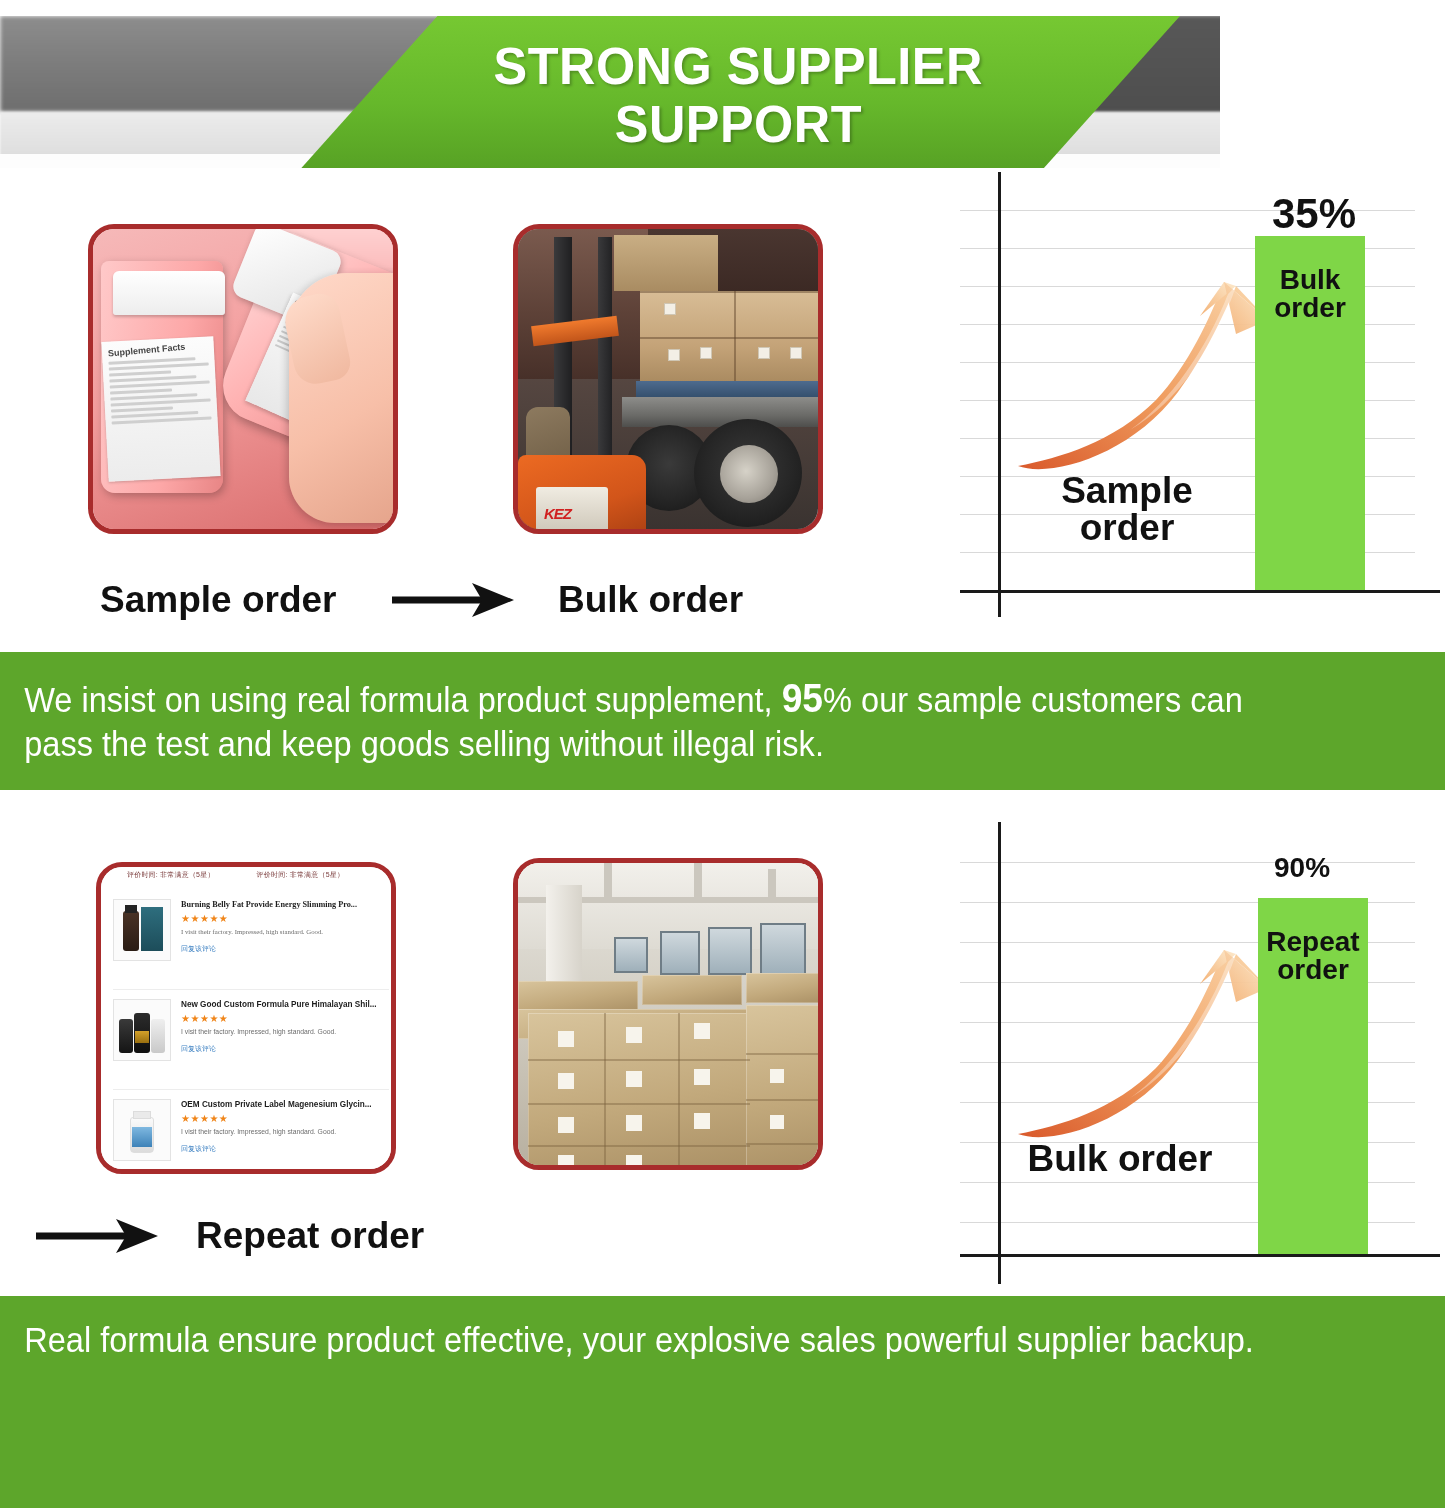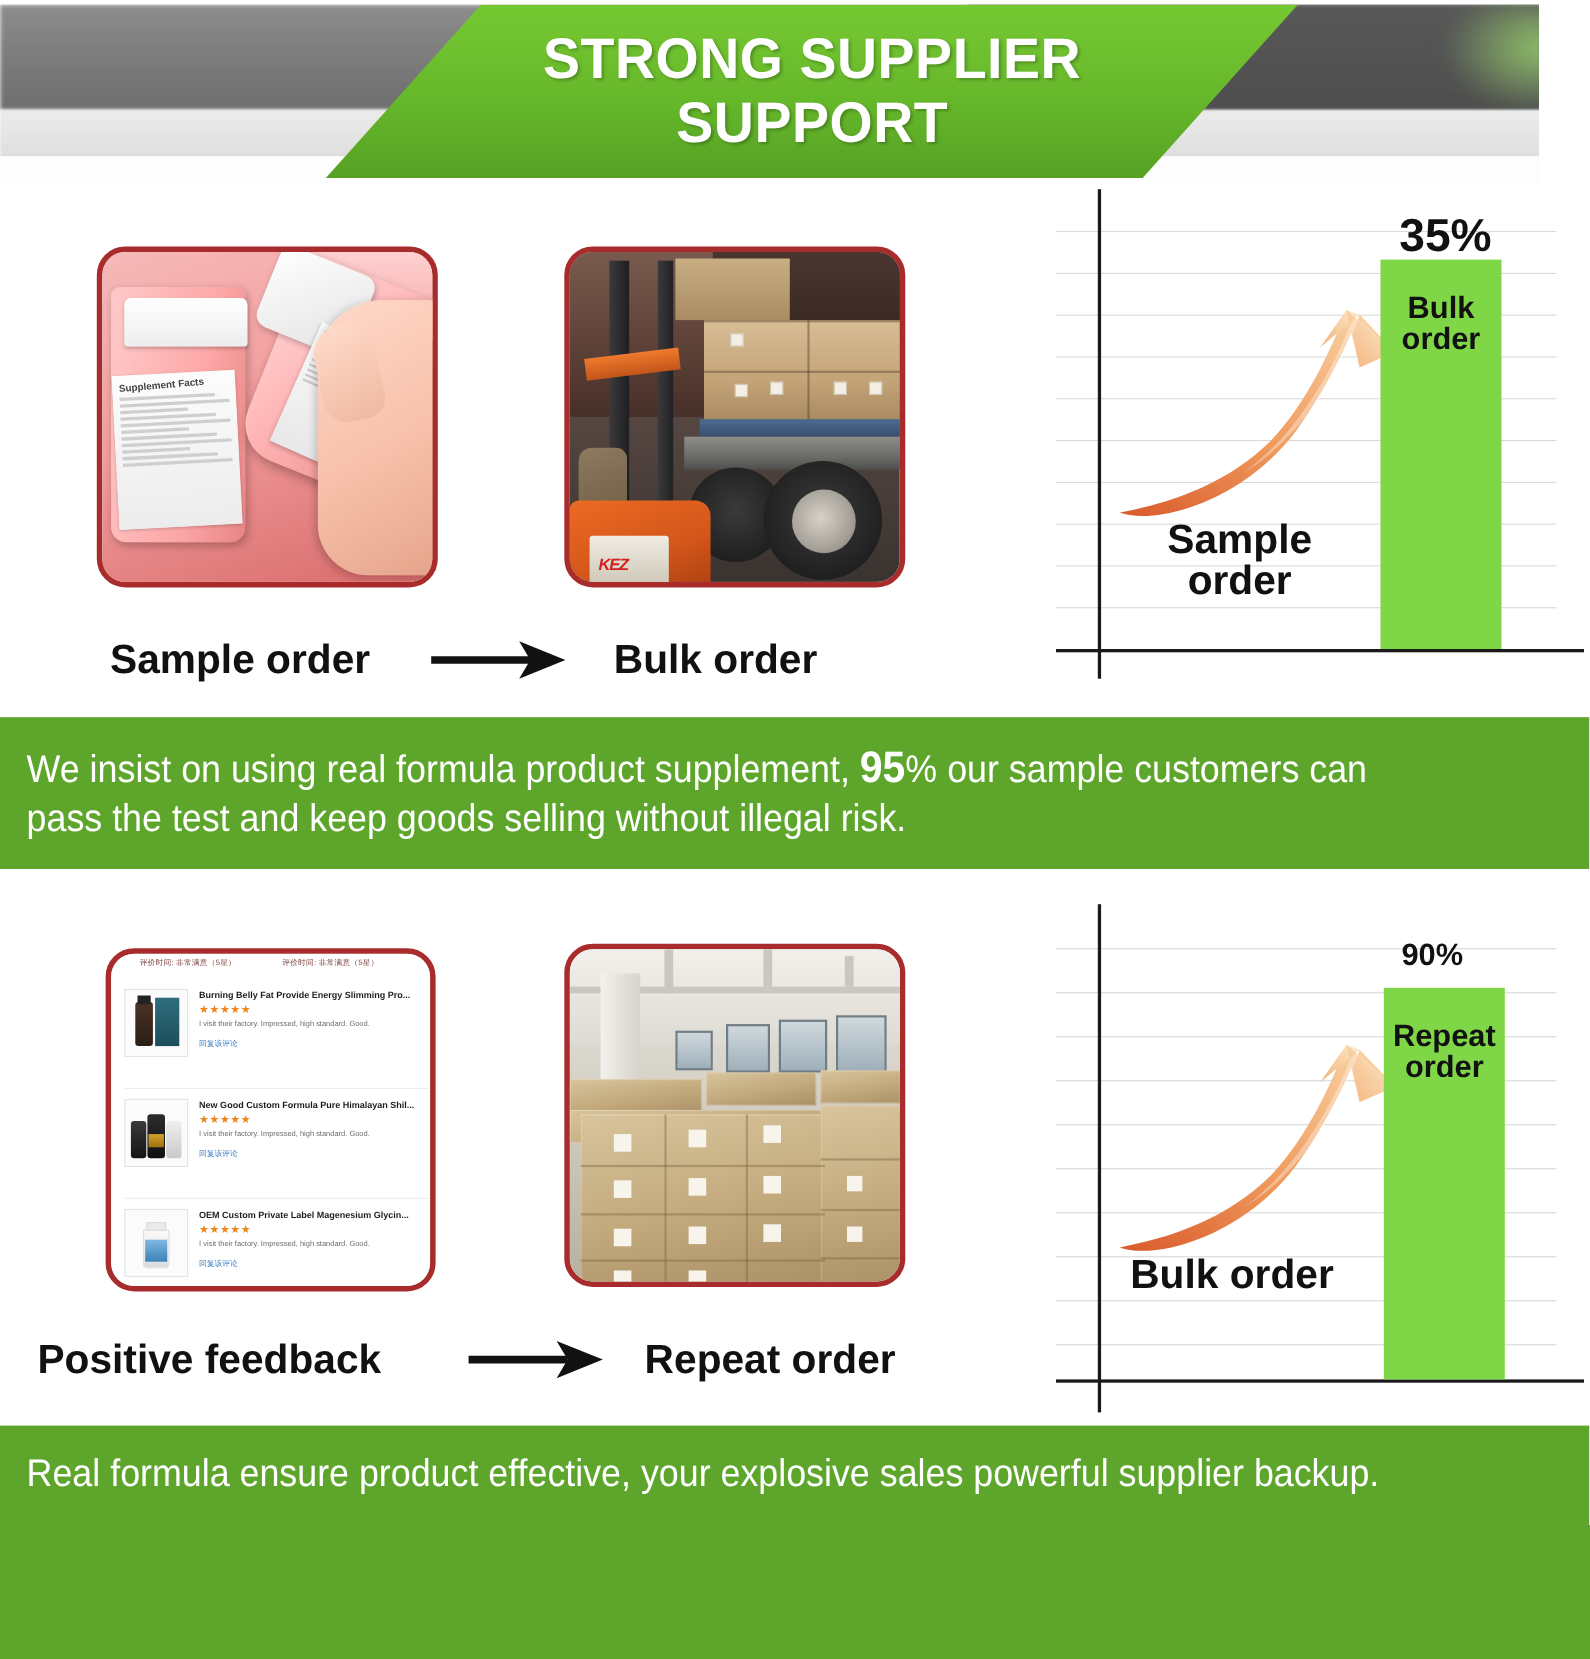--- a/index.html
+++ b/index.html
@@ -5,21 +5,21 @@
   * { margin:0; padding:0; box-sizing:border-box; }
   html,body { width:1445px; height:1508px; }
   body {
     font-family:"Liberation Sans", sans-serif;
     background:#ffffff;
     position:relative;
     overflow:hidden;
   }
 
   
-  .header-wrap { position:absolute; left:0; top:4px; width:1399px; height:168px; overflow:hidden; }
+  .header-wrap { position:absolute; left:0; top:16px; width:1220px; height:168px; overflow:hidden; }
   .hdr-bg { position:absolute; inset:0; background:#ffffff; }
   .hdr-bg-dark {
     position:absolute; left:0; top:0; width:1445px; height:96px;
     background:linear-gradient(180deg,#8d8d8d 0%, #7e7e7e 45%, #6e6e6e 100%);
     filter:blur(2px);
   }
   .hdr-bg-dark2 {
     position:absolute; left:880px; top:0; width:565px; height:96px;
     background:linear-gradient(180deg,#585858 0%, #4e4e4e 100%);
     filter:blur(2px);
@@ -430,21 +430,21 @@
 <div class="sec1" style="top:790px;height:500px;">
 
   <div class="photo-frame ph3" style="left:96px;top:72px;width:300px;height:312px;">
     <div class="photo-inner">
       <div class="sheet"></div>
       <div class="cn-top">
         <span>评价时间: 非常满意（5星）</span>
         <span>评价时间: 非常满意（5星）</span>
       </div>
 
-      <div class="rev-row" style="top:26px;">
+      <div class="rev-row" style="top:26px;font-family:Liberation Serif, serif;">
         <div class="rev-thumb">
           <div class="thmb-drop">
               <div class="box"></div>
               <div class="bottle"></div>
               <div class="cap"></div>
             </div>
         </div>
         <div class="rev-body">
           <div class="rev-title">Burning Belly Fat Provide Energy Slimming Pro...</div>
           <div class="rev-stars">★★★★★</div>
@@ -527,21 +527,20 @@
       <div class="lbl2" style="left:108px;top:252px;width:16px;height:16px;"></div>
       <div class="lbl2" style="left:176px;top:250px;width:16px;height:16px;"></div>
       <div class="lbl2" style="left:40px;top:292px;width:16px;height:16px;"></div>
       <div class="lbl2" style="left:108px;top:292px;width:16px;height:16px;"></div>
       <div class="lbl2" style="left:252px;top:206px;width:14px;height:14px;"></div>
       <div class="lbl2" style="left:252px;top:252px;width:14px;height:14px;"></div>
     </div>
   </div>
 
   <div class="cap-row" style="left:34px;top:418px;width:790px;height:56px;">
-    <div class="cap-txt" style="font-size:37px;width:390px;">Positive feedback</div>
     <svg class="arrow-svg" width="130" height="42" viewBox="0 0 130 42">
       <path d="M2 21 L92 21" stroke="#111" stroke-width="7" fill="none"></path>
       <path d="M82 4 L124 21 L82 38 L92 21 Z" fill="#111"></path>
     </svg>
     <div class="cap-txt" style="font-size:37px;margin-left:32px;">Repeat order</div>
   </div>
 
   <div class="chart" style="left:950px;top:32px;width:495px;height:462px;">
     <div class="grid-line" style="top:40px;width:455px;"></div>
     <div class="grid-line" style="top:80px;width:455px;"></div>

